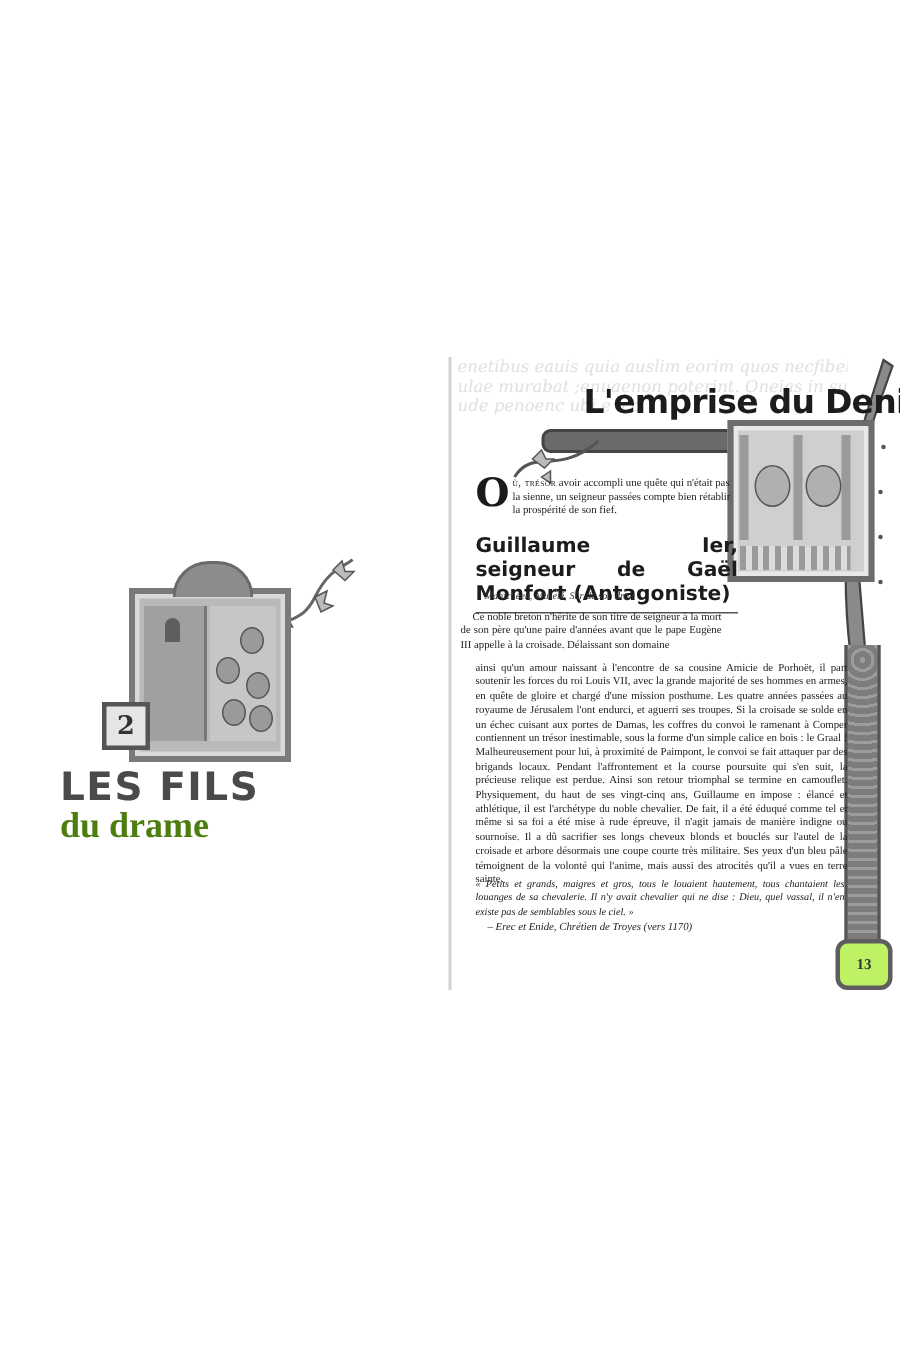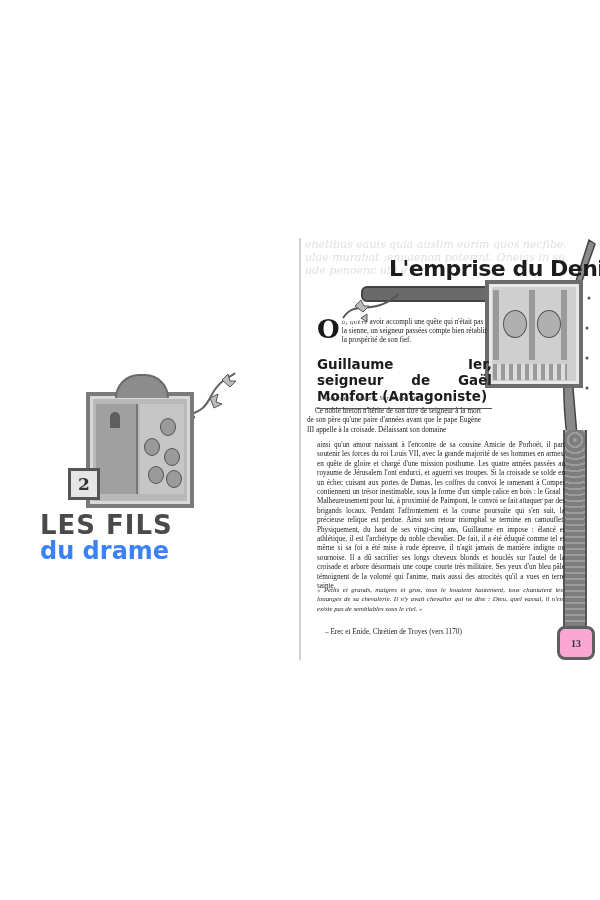--- a/index.html
+++ b/index.html
@@ -21,61 +21,61 @@
   .chapter-frame .tower .win { position: absolute; left: 14px; top: 8px; width: 10px; height: 16px; background: #5e5e5e; border-radius: 5px 5px 0 0; }
   .chapter-frame .crowd { position: absolute; left: 50px; top: 8px; width: 44px; height: 90px; background: #c6c6c6; }
   .chapter-frame .crowd .face { position: absolute; width: 14px; height: 16px; border-radius: 50%; background: #9a9a9a; border: 1px solid #555; }
   .chapter-num { position: absolute; left: 68px; top: 468px; width: 26px; height: 26px; border: 3px solid #555;
     background: #e5e5e5; font-family: "DejaVu Serif", serif; font-weight: bold; font-size: 17px; color: #333;
     display: flex; align-items: center; justify-content: center; }
   .vine-left { position: absolute; left: 170px; top: 368px; width: 70px; height: 70px; }
   .chapter-title { position: absolute; left: 40px; top: 512px; width: 220px; text-align: left;
     font-family: "DejaVu Sans", sans-serif; font-weight: bold; color: #4a4a4a; line-height: 1.05; }
   .chapter-title .l1 { font-size: 26px; letter-spacing: 1px; }
-  .chapter-title .l2 { font-size: 24px; color: #3b82f6; }
+  .chapter-title .l2 { font-size: 24px; color: #4d7c0f; font-family: Liberation Serif, serif; }
 
   
   .right-page { position: absolute; left: 301px; top: 0; width: 299px; height: 900px; }
   .bg-script { position: absolute; left: 4px; top: 238px; width: 260px; font-family: "DejaVu Serif", serif;
     font-style: italic; font-size: 11px; line-height: 13px; color: #e0e0e0; white-space: nowrap; overflow: hidden; }
   .section-title { position: absolute; left: 88px; top: 256px; font-family: "DejaVu Sans", sans-serif;
     font-weight: bold; font-size: 22px; color: #1c1c1c; letter-spacing: -0.5px; white-space: nowrap; }
   .banner-arm { position: absolute; left: 60px; top: 286px; width: 130px; height: 12px; border-radius: 6px;
     background: #6a6a6a; border: 2px solid #444; }
   .vine-right { position: absolute; left: 40px; top: 288px; width: 60px; height: 40px; }
   .illum { position: absolute; left: 184px; top: 280px; width: 90px; height: 100px; border: 4px solid #6c6c6c;
     background: #cfcfcf; box-shadow: inset 0 0 0 3px #e8e8e8; }
   .illum .pillar { position: absolute; top: 6px; width: 6px; height: 70px; background: #9a9a9a; }
   .illum .fig { position: absolute; width: 22px; height: 26px; border-radius: 50%; background: #b0b0b0; border: 1px solid #555; }
   .illum .balustrade { position: absolute; left: 4px; bottom: 4px; width: 74px; height: 16px;
     background: repeating-linear-gradient(90deg, #9a9a9a 0 4px, #dcdcdc 4px 8px); }
   .right-ornament { position: absolute; left: 258px; top: 238px; width: 38px; height: 200px; }
   .right-bar { position: absolute; left: 262px; top: 430px; width: 20px; height: 200px; background: #7d7d7d;
     border-left: 2px solid #555; border-right: 2px solid #555;
     background-image: repeating-radial-gradient(circle at 50% 10px, #9c9c9c 0 2px, #7d7d7d 2px 6px); }
-  .page-num { position: absolute; left: 256px; top: 626px; width: 32px; height: 28px; background: #f9a8d4;
+  .page-num { position: absolute; left: 256px; top: 626px; width: 32px; height: 28px; background: #bef264;
     border: 3px solid #5e5e5e; border-radius: 8px; font-size: 10px; font-weight: bold; color: #333;
     display: flex; align-items: center; justify-content: center; }
 
   .intro { position: absolute; left: 16px; top: 318px; width: 172px; font-size: 7.2px; line-height: 9.2px; color: #222; }
   .dropcap { float: left; font-family: "DejaVu Serif", serif; font-weight: bold; font-size: 26px; line-height: 22px;
     color: #1a1a1a; margin-right: 2px; }
   .smallcaps { font-variant: small-caps; letter-spacing: 0.3px; }
 
   .char-name { position: absolute; left: 16px; top: 356px; width: 175px; font-family: "DejaVu Sans", sans-serif;
     font-weight: bold; font-size: 13.5px; line-height: 16px; color: #1c1c1c; text-align: justify;
     border-bottom: 1px solid #555; padding-bottom: 4px; }
   .char-tags { position: absolute; left: 22px; top: 394px; width: 170px; font-style: italic; font-size: 6.8px; color: #333; }
   .body-narrow { position: absolute; left: 6px; top: 407px; width: 174px; font-size: 7.2px; line-height: 9.4px;
     text-align: justify; color: #222; text-indent: 8px; }
   .body-wide { position: absolute; left: 16px; top: 441px; width: 248px; font-size: 7.2px; line-height: 9.4px;
     text-align: justify; color: #222; }
   .quote { position: absolute; left: 16px; top: 585px; width: 246px; font-style: italic; font-size: 6.8px;
     line-height: 9.4px; color: #222; text-align: justify; }
-  .quote-attr { position: absolute; left: 24px; top: 628px; width: 240px; font-size: 7.2px; color: #222; }
+  .quote-attr { position: absolute; left: 24px; top: 614px; width: 240px; font-size: 7.2px; color: #222; font-style: italic; }
 </style>
 </head>
 <body>
 
 <div class="spread">
 
   <div class="left-page">
     <svg class="vine-left" viewBox="0 0 70 70">
       <path d="M5 60 C20 40, 30 50, 40 30 S60 10, 65 5" stroke="#666" stroke-width="2" fill="none"></path>
       <path d="M40 30 l8 -4 l-2 8 l6 2 l-8 4 z" fill="#bbb" stroke="#555" stroke-width="1"></path>
@@ -135,21 +135,21 @@
       <div class="pillar" style="left:72px;"></div>
       <div class="fig" style="left:14px;top:26px;"></div>
       <div class="fig" style="left:48px;top:26px;"></div>
       <div class="balustrade"></div>
     </div>
 
     <div class="right-bar"></div>
     <div class="page-num">13</div>
 
     <div class="intro">
-      <span class="dropcap">O</span><span class="smallcaps">ù, quête</span><span> avoir accompli une quête qui n'était pas la sienne, un seigneur passées compte bien rétablir la prospérité de son fief.</span>
+      <span class="dropcap">O</span><span class="smallcaps">ù, trésor</span><span> avoir accompli une quête qui n'était pas la sienne, un seigneur passées compte bien rétablir la prospérité de son fief.</span>
     </div>
 
     <div class="char-name">Guillaume Ier, seigneur de Gaël Monfort (Antagoniste)</div>
     <div class="char-tags">Manichéen, Muselé, Sûr de son droit</div>
     <div class="body-narrow">Ce noble breton n'hérite de son titre de seigneur à la mort de son père qu'une paire d'années avant que le pape Eugène III appelle à la croisade. Délaissant son domaine</div>
     <div class="body-wide">ainsi qu'un amour naissant à l'encontre de sa cousine Amicie de Porhoët, il part soutenir les forces du roi Louis VII, avec la grande majorité de ses hommes en armes, en quête de gloire et chargé d'une mission posthume. Les quatre années passées au royaume de Jérusalem l'ont endurci, et aguerri ses troupes. Si la croisade se solde en un échec cuisant aux portes de Damas, les coffres du convoi le ramenant à Comper contiennent un trésor inestimable, sous la forme d'un simple calice en bois : le Graal ! Malheureusement pour lui, à proximité de Paimpont, le convoi se fait attaquer par des brigands locaux. Pendant l'affrontement et la course poursuite qui s'en suit, la précieuse relique est perdue. Ainsi son retour triomphal se termine en camouflet. Physiquement, du haut de ses vingt-cinq ans, Guillaume en impose : élancé et athlétique, il est l'archétype du noble chevalier. De fait, il a été éduqué comme tel et même si sa foi a été mise à rude épreuve, il n'agit jamais de manière indigne ou sournoise.  Il a dû sacrifier ses longs cheveux blonds et bouclés sur l'autel de la croisade et arbore désormais une coupe courte très militaire. Ses yeux d'un bleu pâle témoignent de la volonté qui l'anime, mais aussi des atrocités qu'il a vues en terre sainte.</div>
 
     <div class="quote">« Petits et grands, maigres et gros, tous le louaient hautement, tous chantaient les louanges de sa chevalerie. Il n'y avait chevalier qui ne dise : Dieu, quel vassal, il n'en existe pas de semblables sous le ciel. »</div>
     <div class="quote-attr">– Erec et Enide, Chrétien de Troyes (vers 1170)</div>
   </div>

